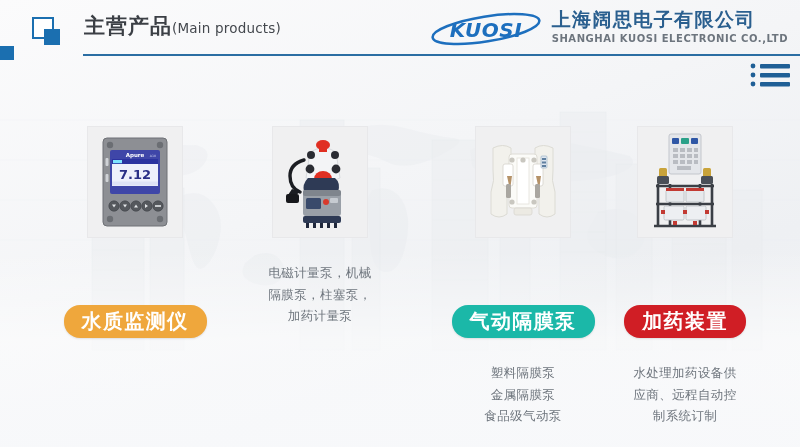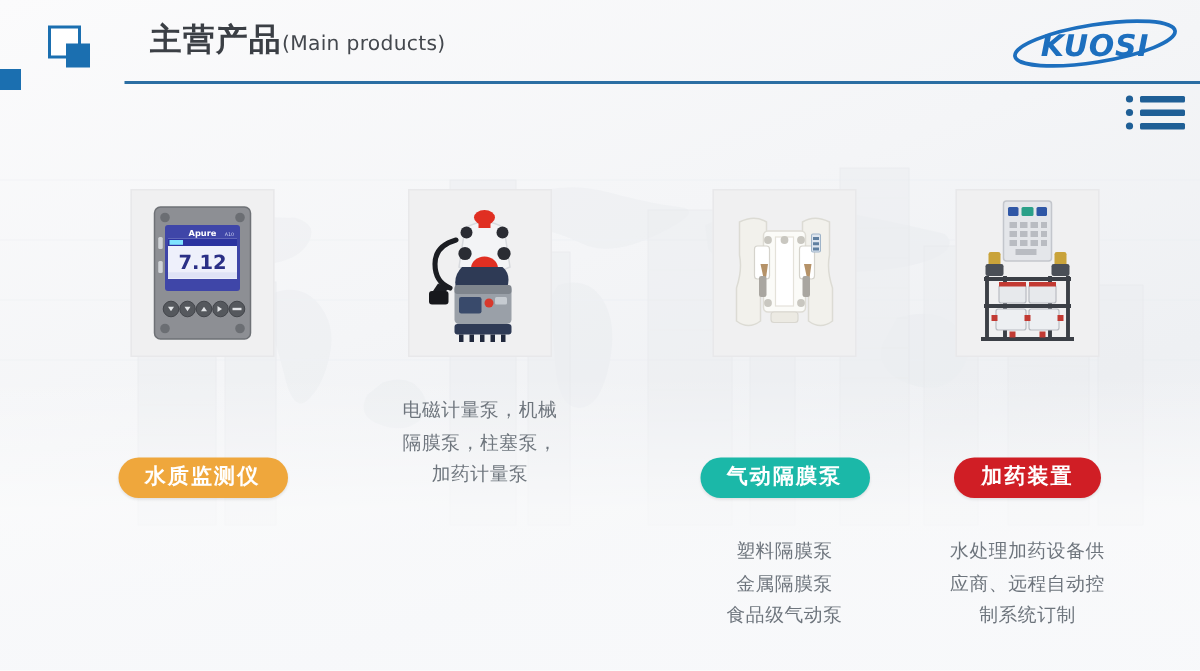--- a/index.html
+++ b/index.html
@@ -44,21 +44,21 @@
     width: 22px; height: 22px;
     border: 2px solid #1B6FB0;
     background: #ffffff;
   }
   .logo-mark .sq-fill {
     position: absolute; left: 12px; top: 12px;
     width: 16px; height: 16px;
     background: #1B6FB0;
   }
 
-  .title-zone { position: absolute; left: 100px; top: 16px; }
+  .title-zone { position: absolute; left: 84px; top: 16px; }
   .title-cn {
     font-size: 21px;
     font-weight: 700;
     color: #3b3f45;
     letter-spacing: 1px;
     line-height: 1;
     vertical-align: baseline;
   }
   .title-en {
     font-size: 13.5px;
@@ -134,21 +134,21 @@
     overflow: hidden;
   }
   .card svg { display: block; }
 
   .pill {
     display: inline-block;
     margin-top: 49px;
     padding: 6px 18px 7px;
     border-radius: 16px;
     color: #ffffff;
-    font-size: 14px;
+    font-size: 20px;
     font-weight: 700;
     letter-spacing: 1.4px;
     line-height: 1;
     white-space: nowrap;
     box-shadow: 0 1px 2px rgba(0,0,0,.10);
   }
 
   .desc {
     margin-top: 24px;
     font-size: 12.5px;
@@ -214,20 +214,24 @@
     </div>
 
     <div class="header-rule"></div>
 
     <div class="brand">
       <div class="brand-row">
         <svg class="brand-logo" viewBox="0 0 232 68">
           <ellipse cx="116" cy="34" rx="108" ry="25" fill="none" stroke="#1d6fbe" stroke-width="5" transform="rotate(-9 116 34)"></ellipse>
           <text x="116" y="50" text-anchor="middle" font-family="'DejaVu Sans','Liberation Sans',sans-serif" font-size="40" font-weight="bold" font-style="italic" fill="#1d6fbe" letter-spacing="1">KUOSI</text>
         </svg>
+        <div class="brand-names">
+          <div class="brand-cn">上海阔思电子有限公司</div>
+          <div class="brand-en">SHANGHAI KUOSI ELECTRONIC CO.,LTD</div>
+        </div>
       </div>
     </div>
 
     <svg class="menu-icon" viewBox="0 0 42 26">
       <circle cx="3" cy="4" r="2.4" fill="#1f5f96"></circle>
       <circle cx="3" cy="13" r="2.4" fill="#1f5f96"></circle>
       <circle cx="3" cy="22" r="2.4" fill="#1f5f96"></circle>
       <rect x="10" y="2" width="30" height="4.4" rx="1" fill="#1f5f96"></rect>
       <rect x="10" y="11" width="30" height="4.4" rx="1" fill="#1f5f96"></rect>
       <rect x="10" y="20" width="30" height="4.4" rx="1" fill="#1f5f96"></rect>

